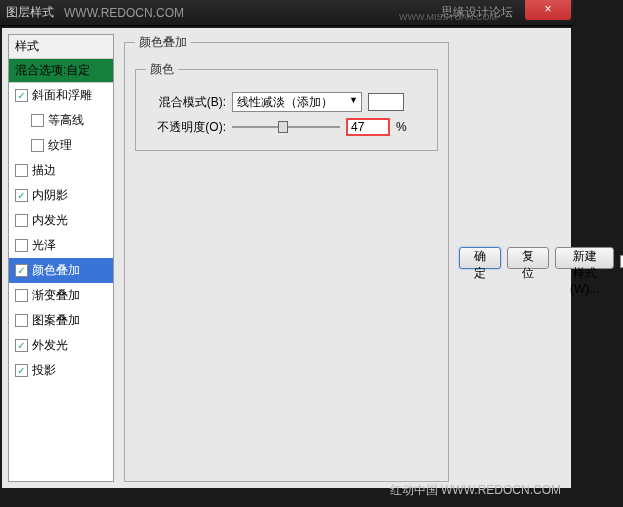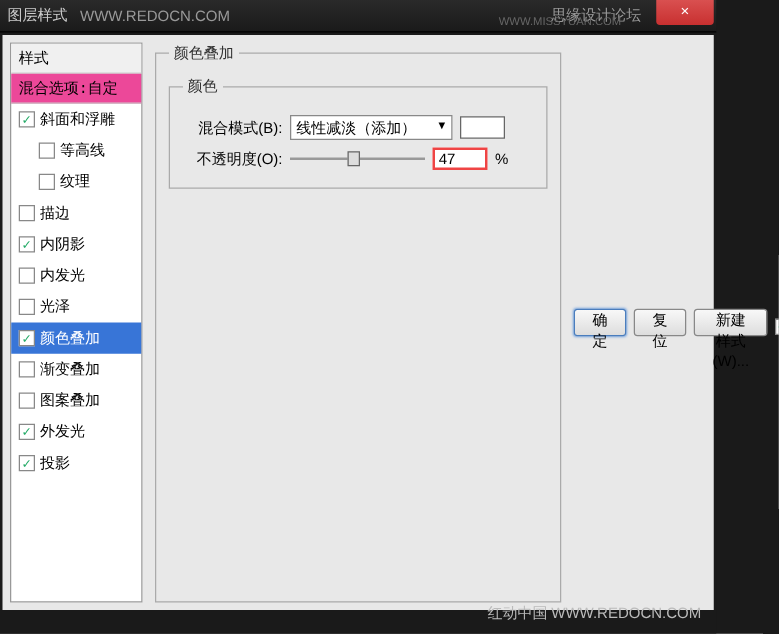--- a/index.html
+++ b/index.html
@@ -7,21 +7,21 @@
 .window { position: absolute; top: 0; left: 0; width: 573px; height: 507px; background: #1a1a1a; }
 .titlebar { height: 26px; background: linear-gradient(#2a2a2a, #1a1a1a); color: #ccc; display: flex; align-items: center; padding: 0 6px; position: relative; border-bottom: 1px solid #000; }
 .titlebar .title { flex: 0 0 auto; margin-right: 10px; }
 .titlebar .wm1 { flex: 0 0 auto; color: #999; }
 .titlebar .wm2 { position: absolute; right: 60px; color: #999; }
 .titlebar .wm3 { position: absolute; right: 76px; top: 12px; color: #666; font-size: 9px; }
 .close-btn { position: absolute; right: 2px; top: 0; width: 46px; height: 20px; background: linear-gradient(#d95050,#c83030); color: #fff; text-align: center; line-height: 18px; border-radius: 0 0 3px 3px; cursor: pointer; }
 .content { background: #e8e8e8; margin: 2px; height: 460px; display: flex; padding: 6px; gap: 10px; }
 .styles-col { width: 106px; border: 1px solid #999; background: #fff; display: flex; flex-direction: column; }
 .styles-header { padding: 3px 6px; border-bottom: 1px solid #ccc; background: #f0f0f0; }
-.blend-row { padding: 3px 6px; border-bottom: 1px solid #ccc; background: #ec4899; font-family: Liberation Mono, monospace; }
+.blend-row { padding: 3px 6px; border-bottom: 1px solid #ccc; background: #15803d; }
 .style-item { padding: 4px 6px; display: flex; align-items: center; gap: 4px; cursor: pointer; }
 .style-item.indent { padding-left: 22px; }
 .style-item.sel { background: #3875d7; color: #fff; }
 .cb { width: 13px; height: 13px; border: 1px solid #888; background: #fff; display: inline-flex; align-items: center; justify-content: center; font-size: 10px; color: #2a6; }
 .cb.checked::after { content: "✓"; }
 .main-col { flex: 1; position: relative; }
 fieldset { border: 1px solid #aaa; background: #e8e8e8; margin: 0; padding: 8px 10px; }
 fieldset.outer { height: 100%; }
 fieldset.inner { margin-top: 2px; }
 legend { padding: 0 4px; color: #333; }

